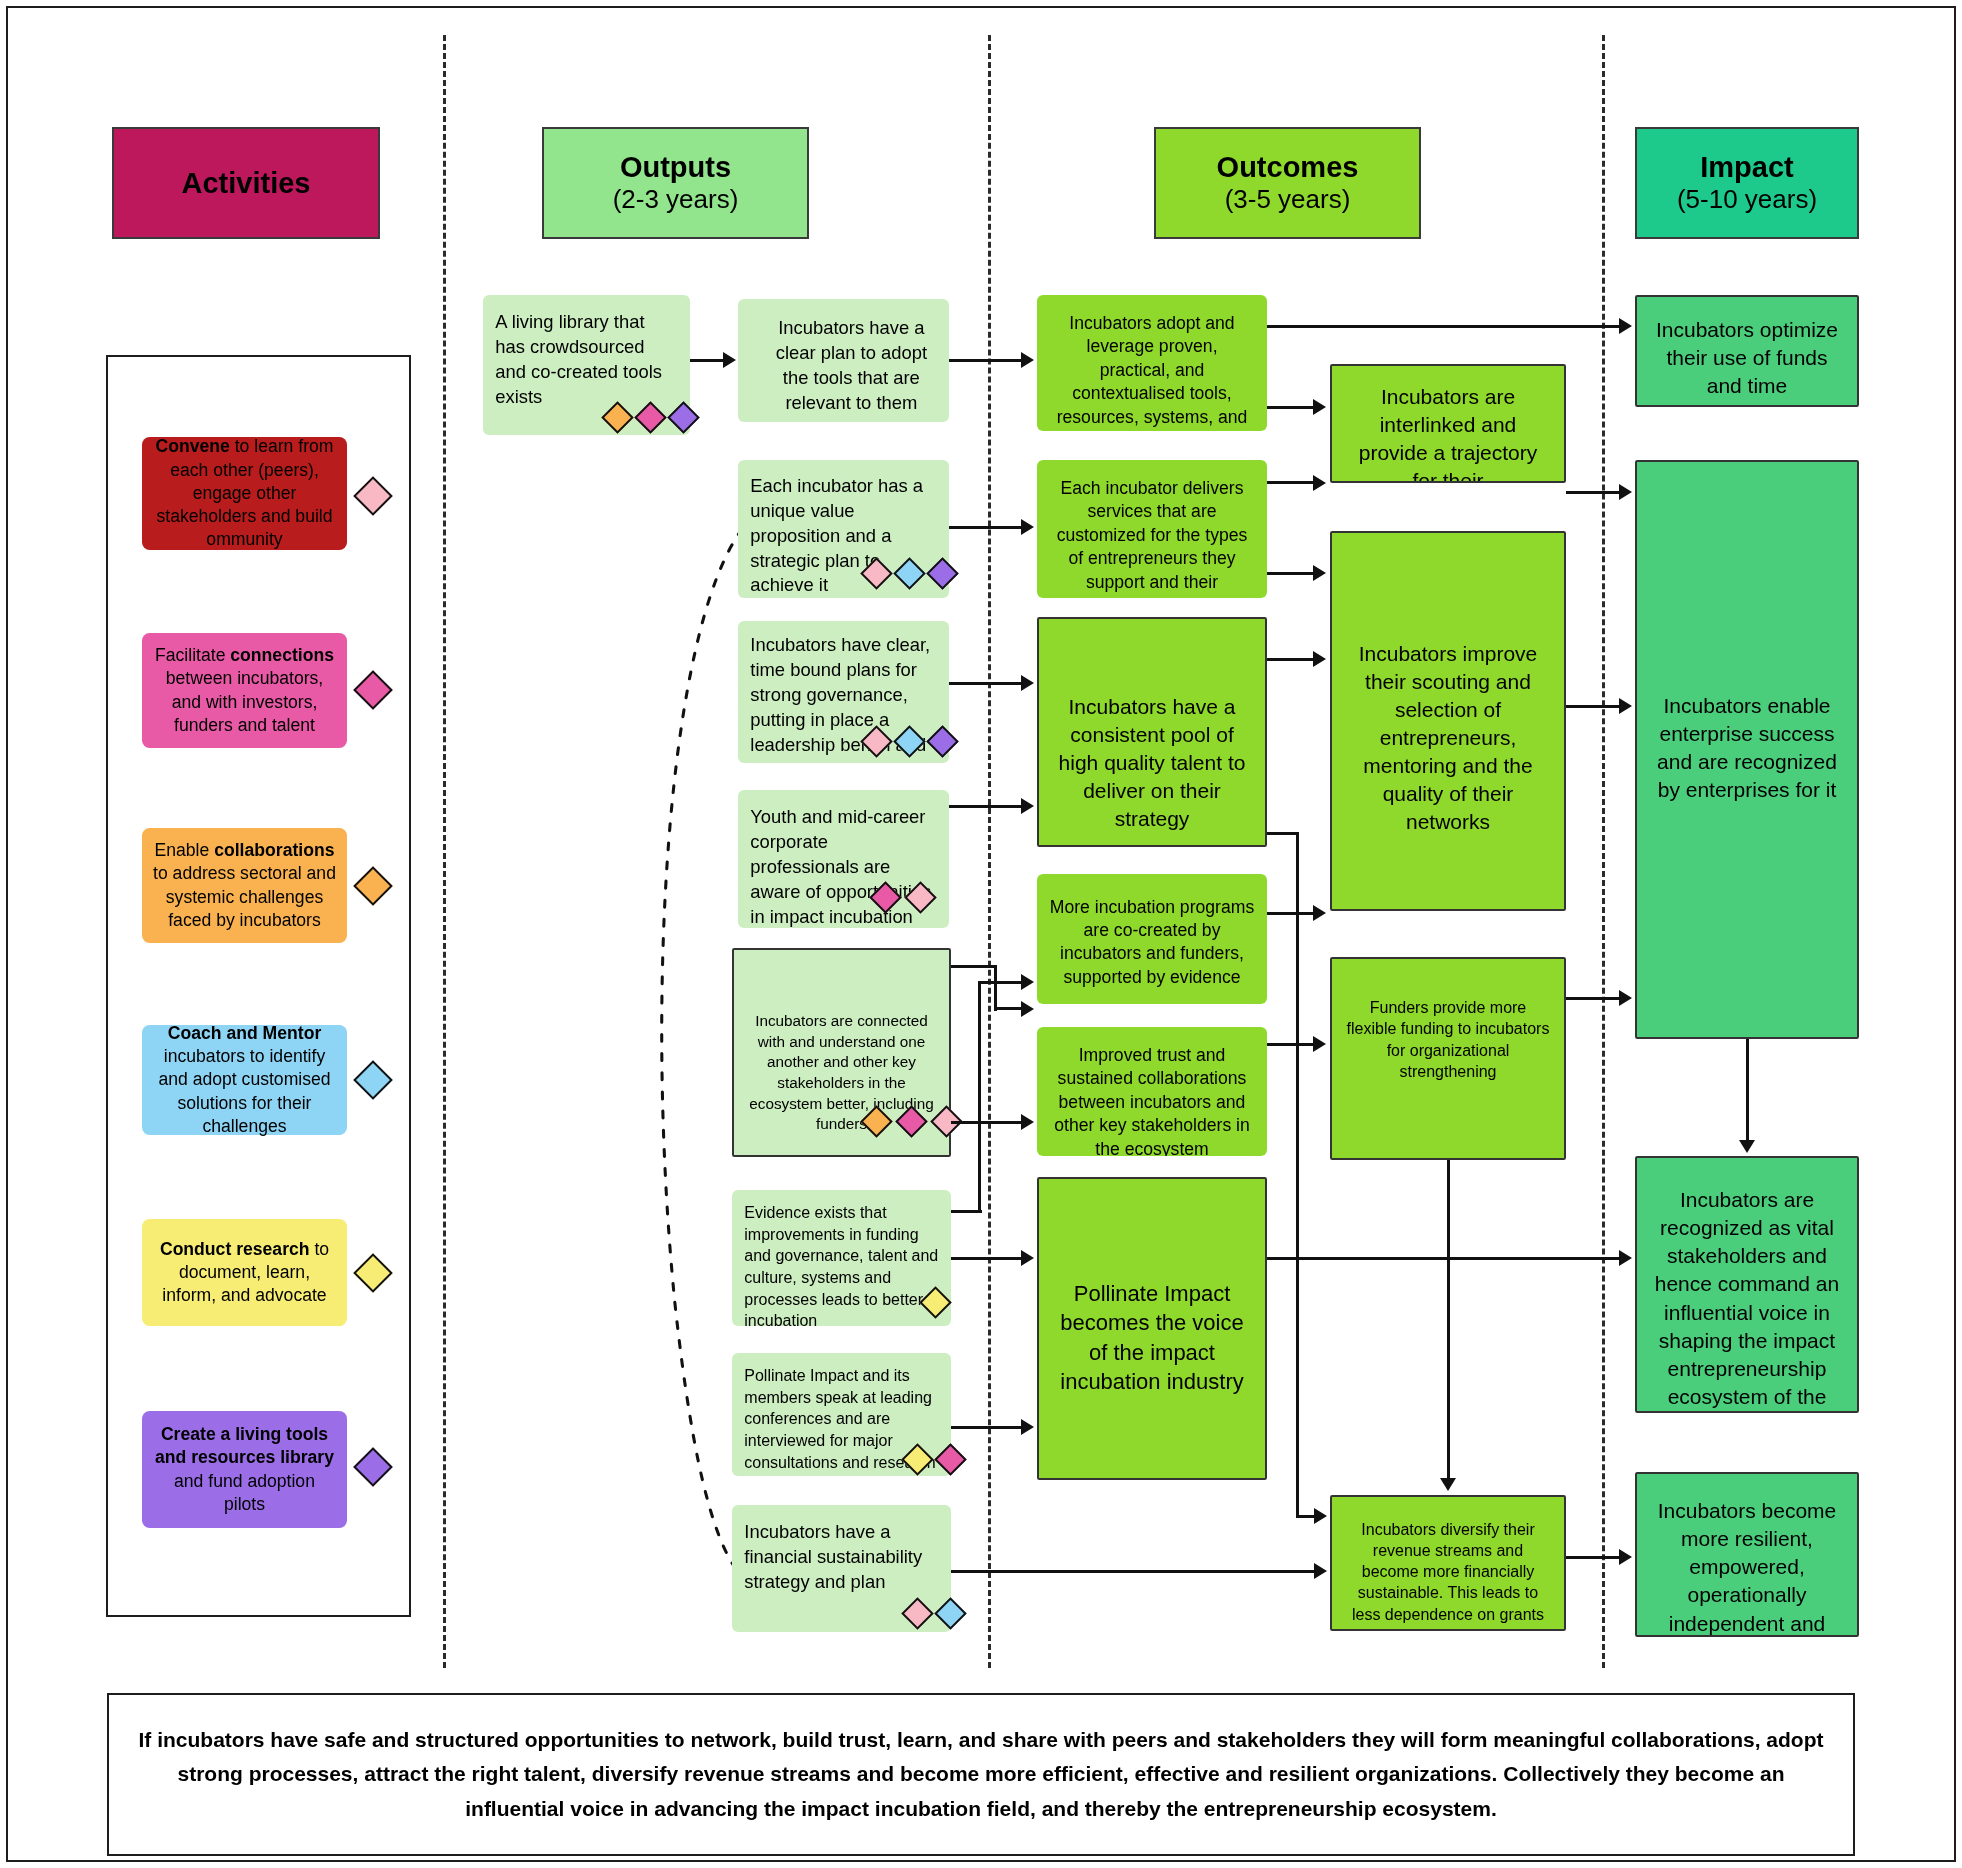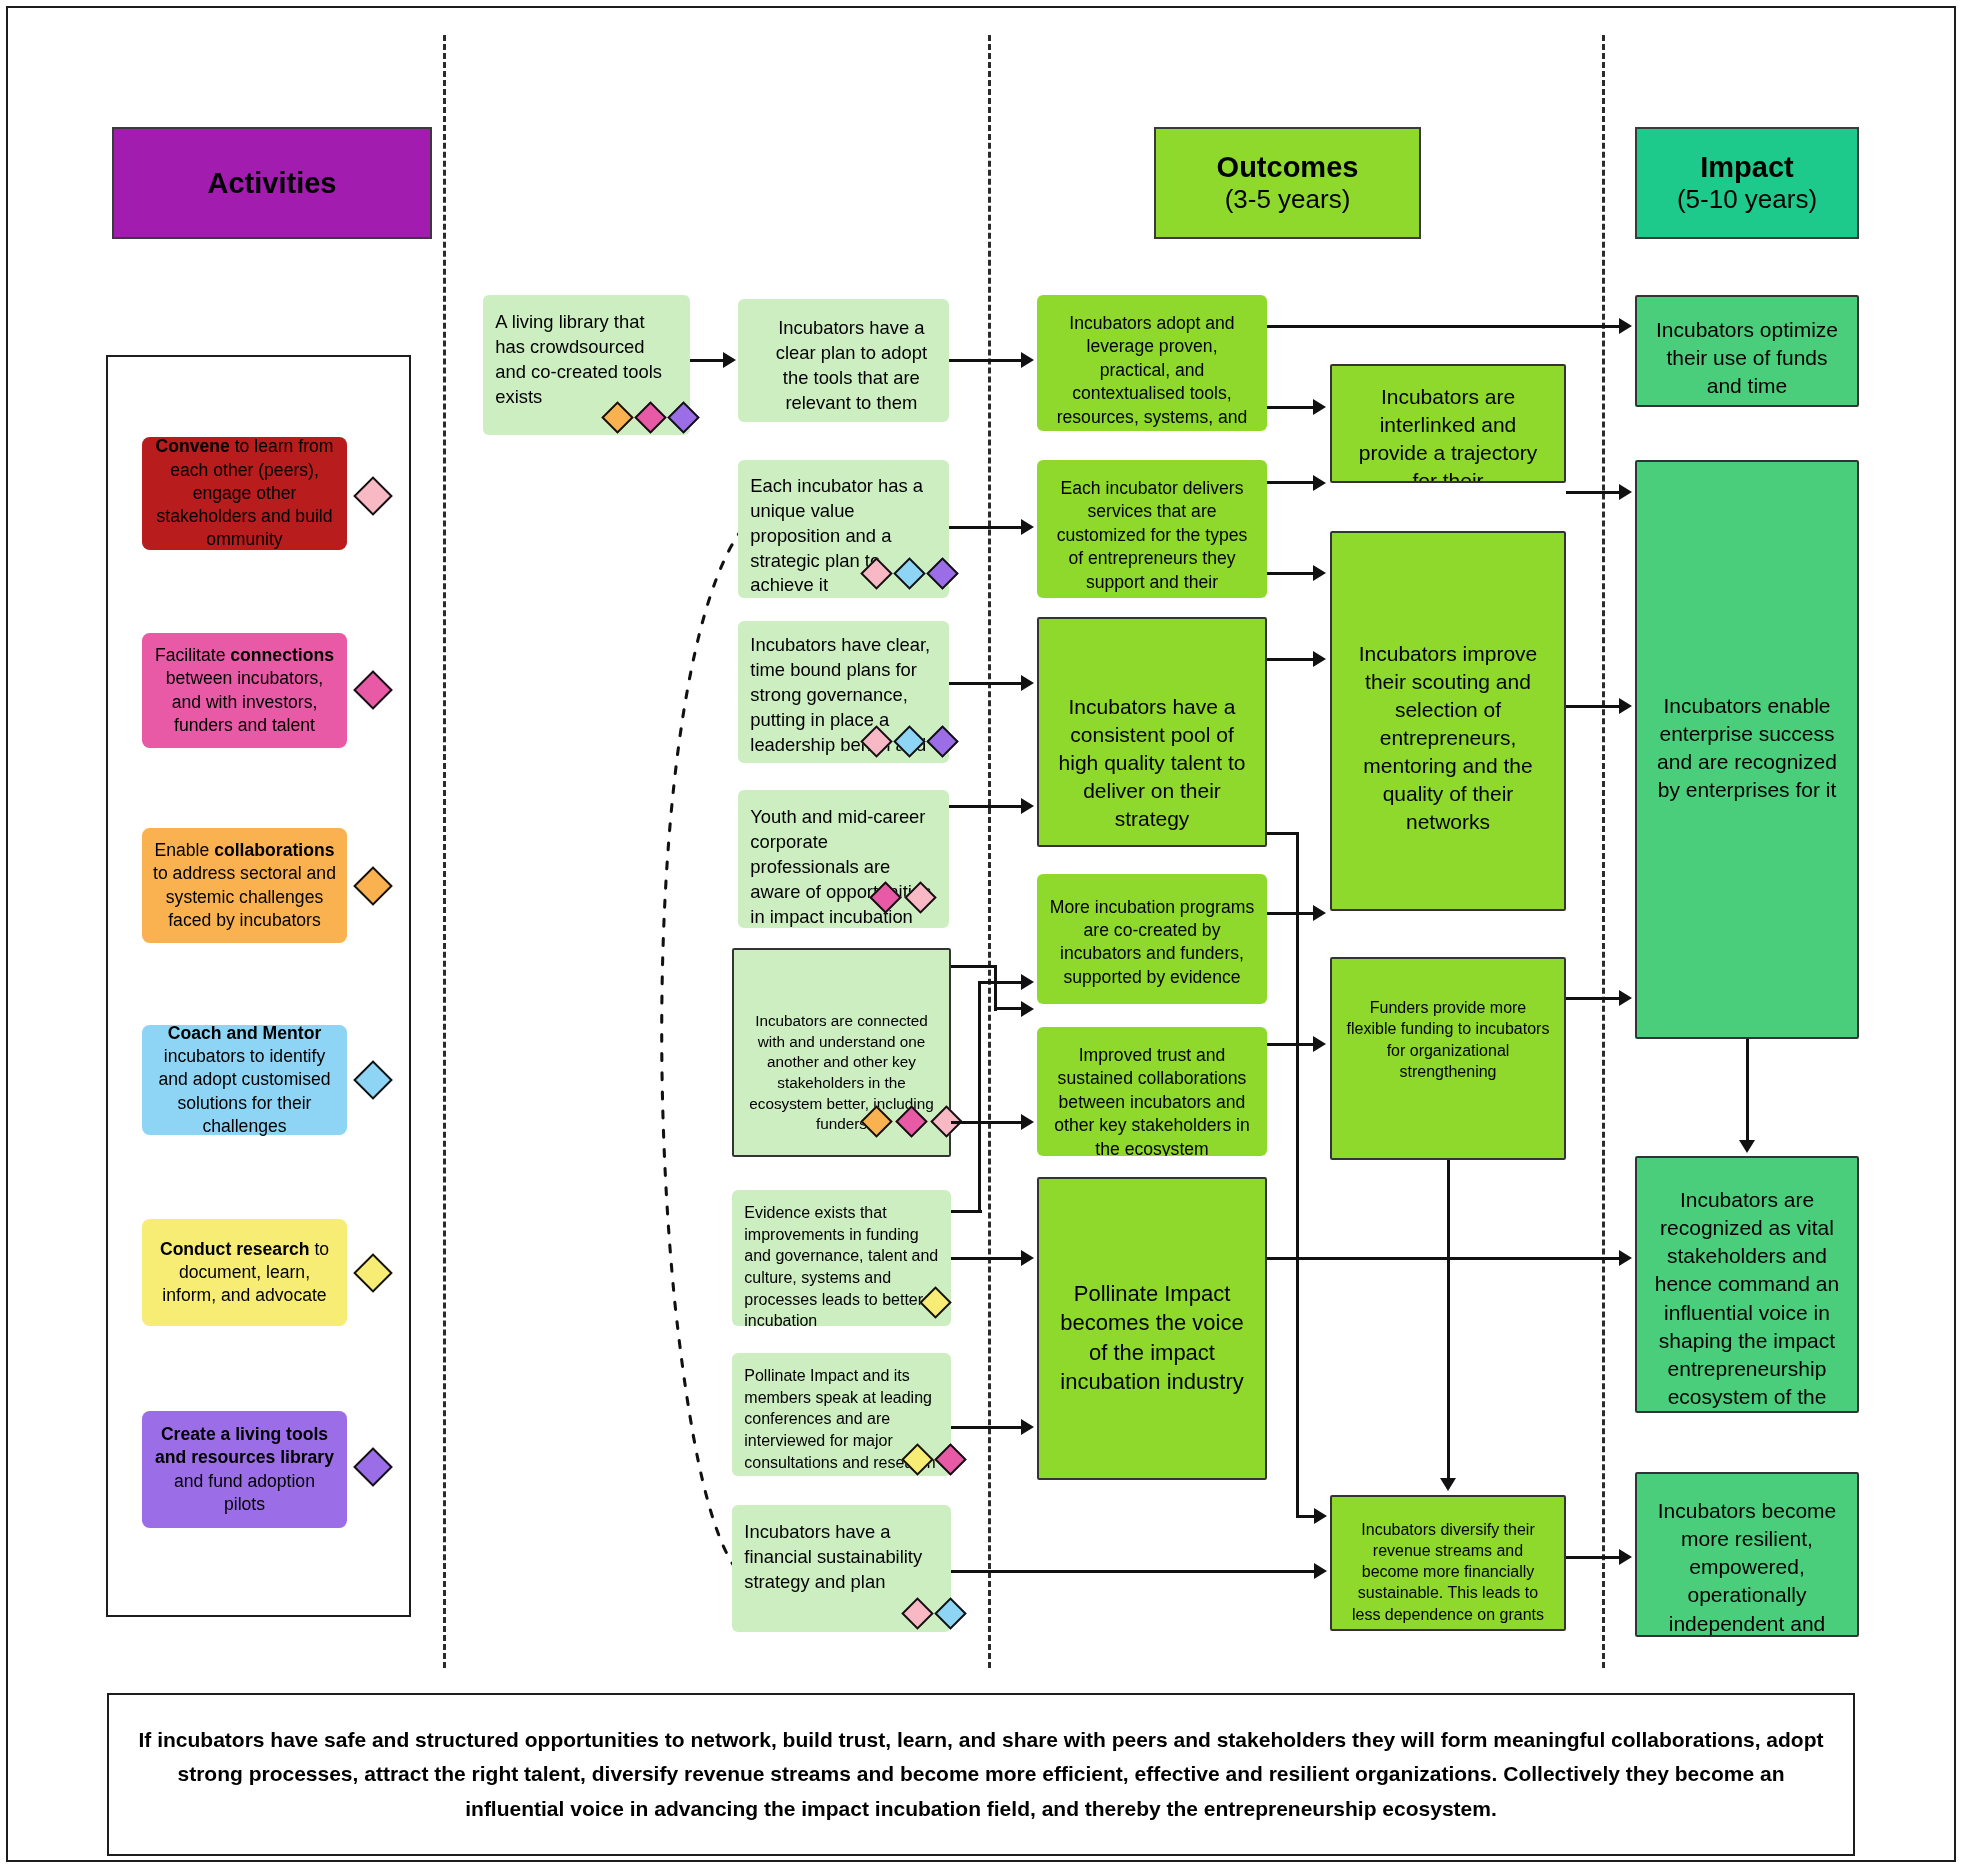--- a/index.html
+++ b/index.html
@@ -51,22 +51,26 @@
 </head>
 <body>
 
 <div id="canvas">
   <div id="frame"></div>
 
   <div class="divider" style="left:443px;top:35px;height:1633px;"></div>
   <div class="divider" style="left:988px;top:35px;height:1633px;"></div>
   <div class="divider" style="left:1602px;top:35px;height:1633px;"></div>
 
-  <div class="hdr" style="left:112px;top:127px;width:320px;height:112px;background:#a21caf;">
+  <div class="hdr" style="left:112px;top:127px;width:268px;height:112px;background:#be185d;">
     <div class="t1">Activities</div>
+  </div>
+  <div class="hdr" style="left:542px;top:127px;width:267px;height:112px;background:#92e58c;">
+    <div class="t1">Outputs</div>
+    <div class="t2">(2-3 years)</div>
   </div>
   <div class="hdr" style="left:1154px;top:127px;width:267px;height:112px;background:#8ed92b;">
     <div class="t1">Outcomes</div>
     <div class="t2">(3-5 years)</div>
   </div>
   <div class="hdr" style="left:1635px;top:127px;width:224px;height:112px;background:#1ec98c;">
     <div class="t1">Impact</div>
     <div class="t2">(5-10 years)</div>
   </div>
 

